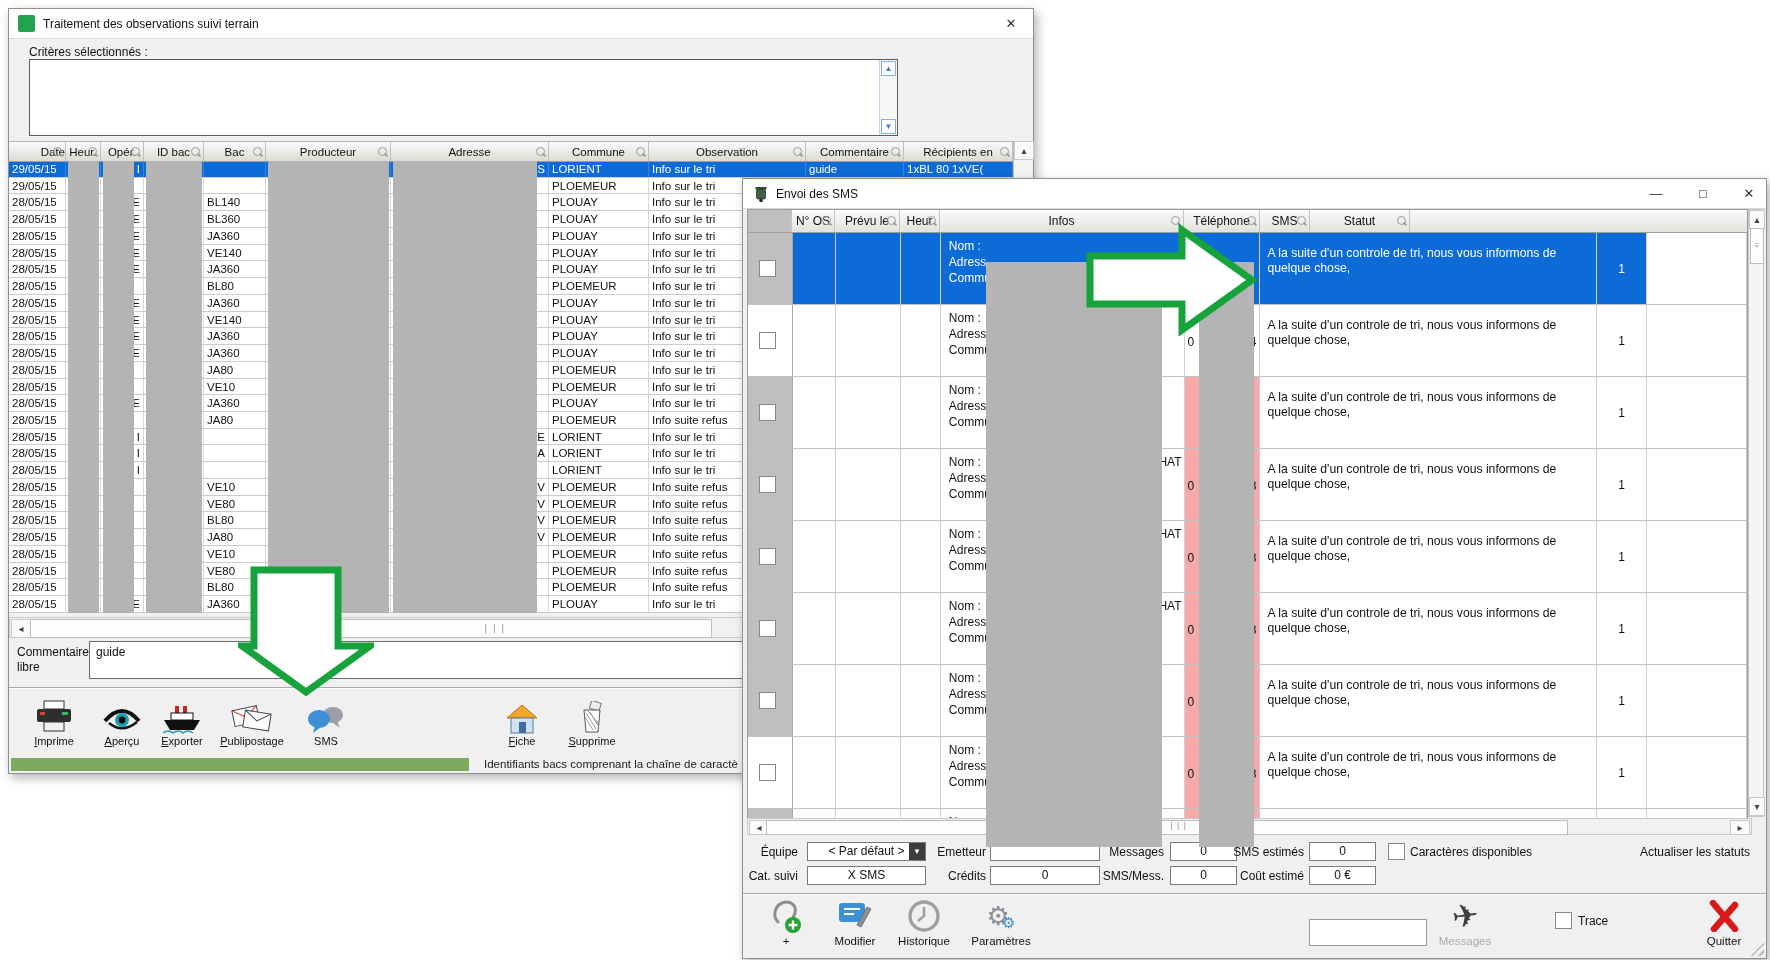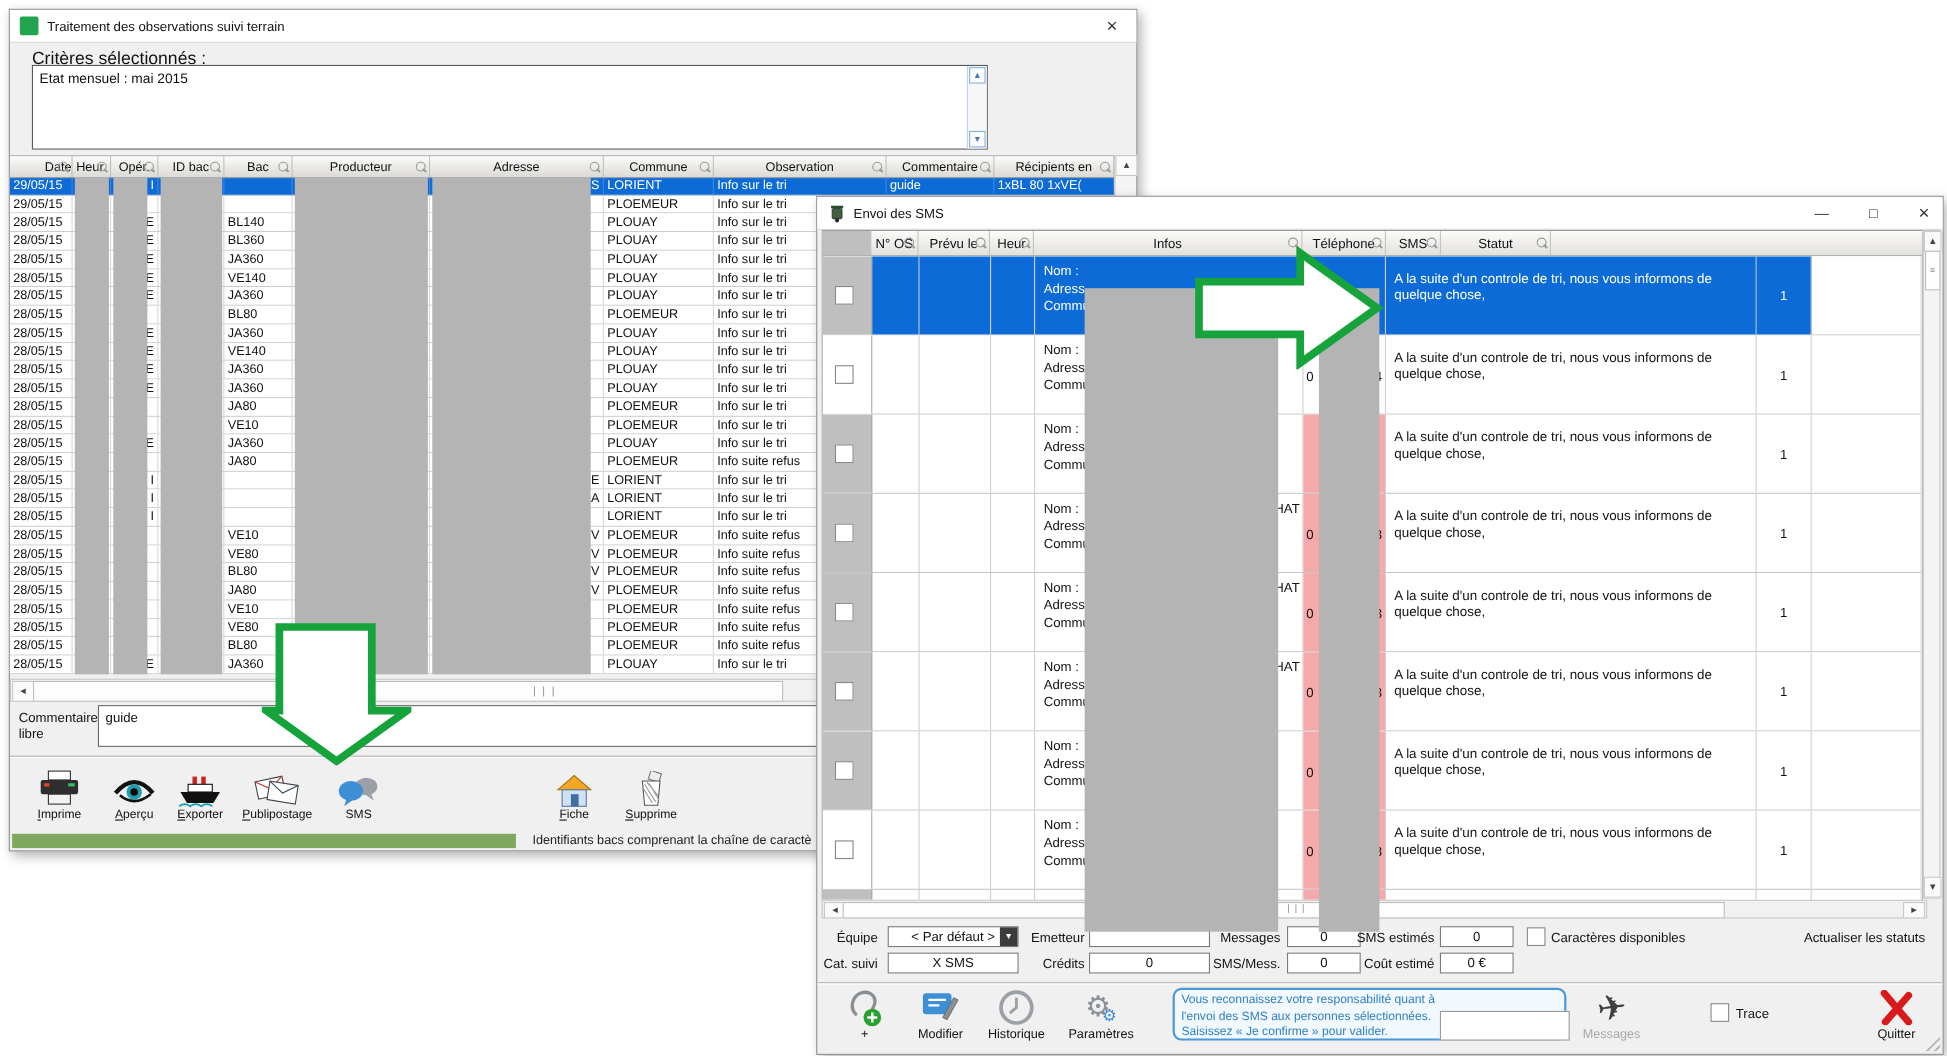--- a/index.html
+++ b/index.html
@@ -5,21 +5,21 @@
   html,body{margin:0;padding:0;background:#dcdcdc;}
   #screen{position:relative;width:1770px;height:960px;background:#ffffff;overflow:hidden;
     font-family:"Liberation Sans",sans-serif;color:#111;}
   .win{position:absolute;background:#f0f0f0;border:1px solid #8f8f8f;box-shadow:3px 4px 10px rgba(0,0,0,.3);}
   .tbar{position:absolute;left:0;top:0;right:0;height:29px;background:#fff;border-bottom:1px solid #dadada;}
   .ttl{position:absolute;top:8px;font-size:12px;color:#111;white-space:nowrap;}
   .wbtn{position:absolute;top:5px;width:20px;height:20px;text-align:center;font-size:13px;line-height:20px;color:#333;cursor:default;}
   
   #obs-win{left:8px;top:8px;width:1024px;height:764px;z-index:10;}
   #obs-icon{position:absolute;left:9px;top:6px;width:17px;height:17px;background:#22a44e;border-radius:2px;}
-  #crit-label{position:absolute;left:20px;top:36px;font-size:16px;}
+  #crit-label{position:absolute;left:20px;top:36px;font-size:12px;}
   #crit-box{position:absolute;left:20px;top:50px;width:869px;height:77px;background:#fff;border:1px solid #5a5a5a;font-size:12.5px;line-height:17px;padding:3px 22px 3px 6px;box-sizing:border-box;}
   #crit-sb{position:absolute;right:0;top:0;bottom:0;width:17px;background:#f7f7f7;border-left:1px solid #bcd3ea;}
   .sbarr{position:absolute;left:1px;width:13px;height:13px;border:1px solid #86b1dd;font-size:8px;line-height:13px;text-align:center;color:#4a7ab5;background:#fdfdfd;}
   
   #obs-hdr{position:absolute;left:0;top:132px;height:19px;display:flex;background:linear-gradient(#fbfbfa,#dcdad6);border-top:1px solid #b5b5b5;border-bottom:1px solid #9e9e9e;font-size:11.5px;z-index:2;}
   .ohc{position:relative;border-right:1px solid #c2c0bc;display:flex;align-items:center;justify-content:center;box-sizing:border-box;white-space:nowrap;overflow:hidden;}
   #obs-rows{position:absolute;left:0;top:152px;width:1004px;height:452px;overflow:hidden;background:#fff;z-index:1;}
   .orow{display:flex;height:16.74px;font-size:11.5px;background:#fff;border-bottom:1px solid #ccc;box-sizing:border-box;}
   .ocell{border-right:1px solid #d8d8d8;white-space:nowrap;overflow:hidden;padding:1px 3px 0 3px;box-sizing:border-box;line-height:15px;}
   .fr{text-align:right;}
@@ -90,21 +90,20 @@
 <div id="screen">
 
   <div class="win" id="obs-win">
     <div class="tbar">
       <span id="obs-icon"></span>
       <span class="ttl" style="left:34px">Traitement des observations suivi terrain</span>
       <span class="wbtn" style="left:992px">✕</span>
     </div>
     <div id="crit-label">Critères sélectionnés :</div>
     <div id="crit-box">
-      <div>Etat mensuel : mai 2015</div>
       <div id="crit-sb">
         <span class="sbarr" style="top:1px">▲</span>
         <span class="sbarr" style="bottom:1px">▼</span>
       </div>
     </div>
 
     <div id="obs-hdr">
         <div class="ohc" style="width: 57px; justify-content: flex-end;">
           <span>Date</span>
           <span class="mag"></span>
@@ -937,25 +936,20 @@
       </div>
       <div class="lbl">Historique</div>
     </div>
     <div class="sbtn" style="left:222px;width:72px">
       <div class="ticon">
         <span class="glyph" style="font-size:26px;color:#8a9097;line-height:26px">⚙</span>
           <span class="glyph" style="font-size:15px;color:#3d8fd6;margin-left:-8px;margin-top:14px;display:inline-block">⚙</span>
       </div>
       <div class="lbl">Paramètres</div>
     </div>
-    <div id="notice">
-      <div>Vous reconnaissez votre responsabilité quant à</div>
-      <div>l'envoi des SMS aux personnes sélectionnées.</div>
-      <div>Saisissez « Je confirme » pour valider.</div>
-    </div>
     <div id="confirm-input"></div>
     <div class="sbtn" id="envoyer">
       <div class="ticon">
         <span class="glyph" style="font-size:32px;color:#3f3f3f;transform:rotate(-8deg);display:inline-block">✈</span>
       </div>
       <div class="lbl">Messages</div>
     </div>
     <div class="cb" id="trace-cb" style="margin-left:0"></div>
     <div id="trace-lbl">Trace</div>
     <div class="sbtn" id="quitter">

